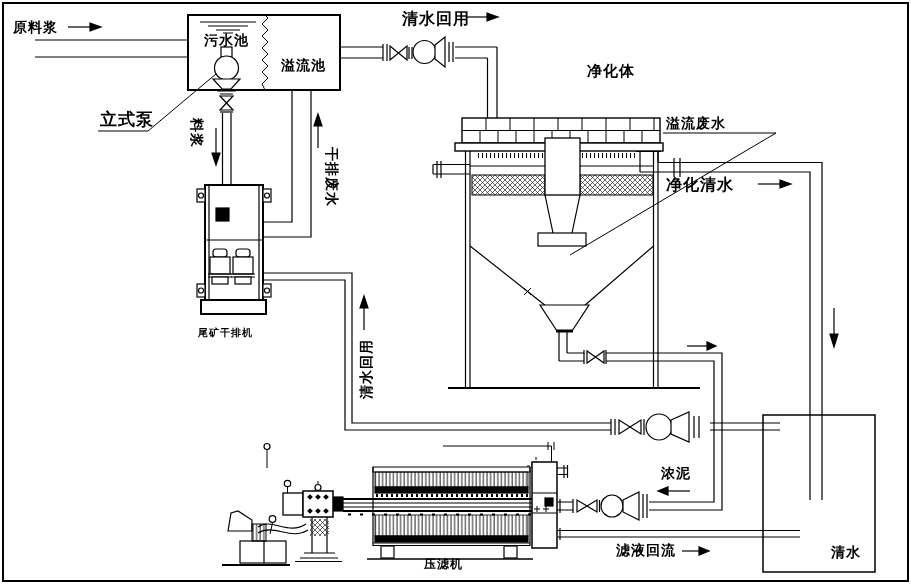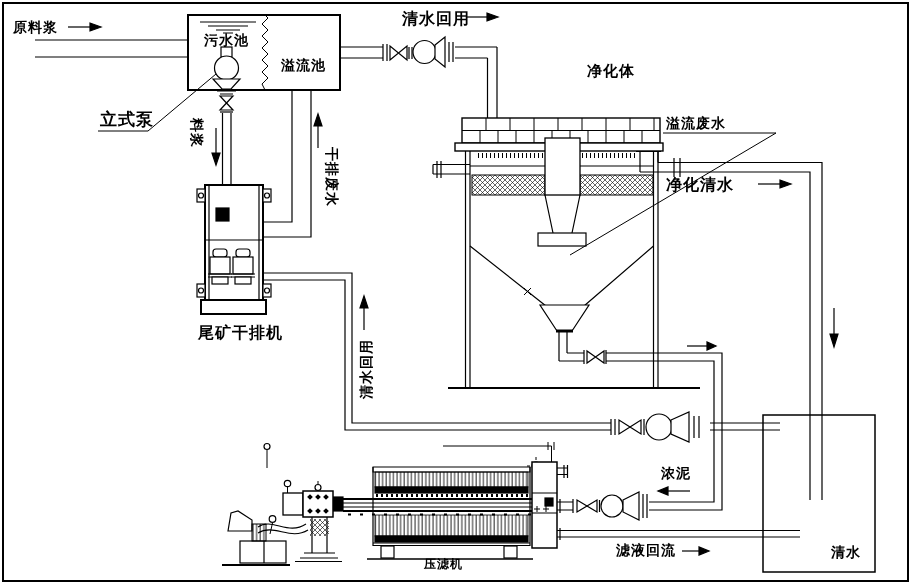--- a/index.html
+++ b/index.html
@@ -246,20 +246,20 @@
 <div class="lbl" style="left:13px;top:18px;font-size:14px">原料浆</div>
 <div class="lbl" style="left:204px;top:31px">污水池</div>
 <div class="lbl" style="left:281px;top:56px">溢流池</div>
 <div class="lbl" style="left:100px;top:111px;font-size:17px">立式泵</div>
 <div class="lbl rot90" style="left:180px;top:124px;width:34px;font-size:14px">料浆</div>
 <div class="lbl rot90" style="left:300px;top:168px;width:64px;font-size:14px">干排废水</div>
 <div class="lbl" style="left:402px;top:10px;font-size:16px">清水回用</div>
 <div class="lbl" style="left:587px;top:62px;font-size:15px">净化体</div>
 <div class="lbl" style="left:666px;top:114px">溢流废水</div>
 <div class="lbl" style="left:666px;top:176px;font-size:16px">净化清水</div>
-<div class="lbl" style="left:198px;top:324px;font-size:16px">尾矿干排机</div>
+<div class="lbl" style="left:198px;top:324px;font-size:10px">尾矿干排机</div>
 <div class="lbl rotn90" style="left:334px;top:360px;width:64px;font-size:14px">清水回用</div>
 <div class="lbl" style="left:661px;top:464px">浓泥</div>
 <div class="lbl" style="left:616px;top:541px">滤液回流</div>
 <div class="lbl" style="left:424px;top:555px;font-size:12px">压滤机</div>
 <div class="lbl" style="left:831px;top:543px">清水</div>
 
 </div>
 
 </body></html>

